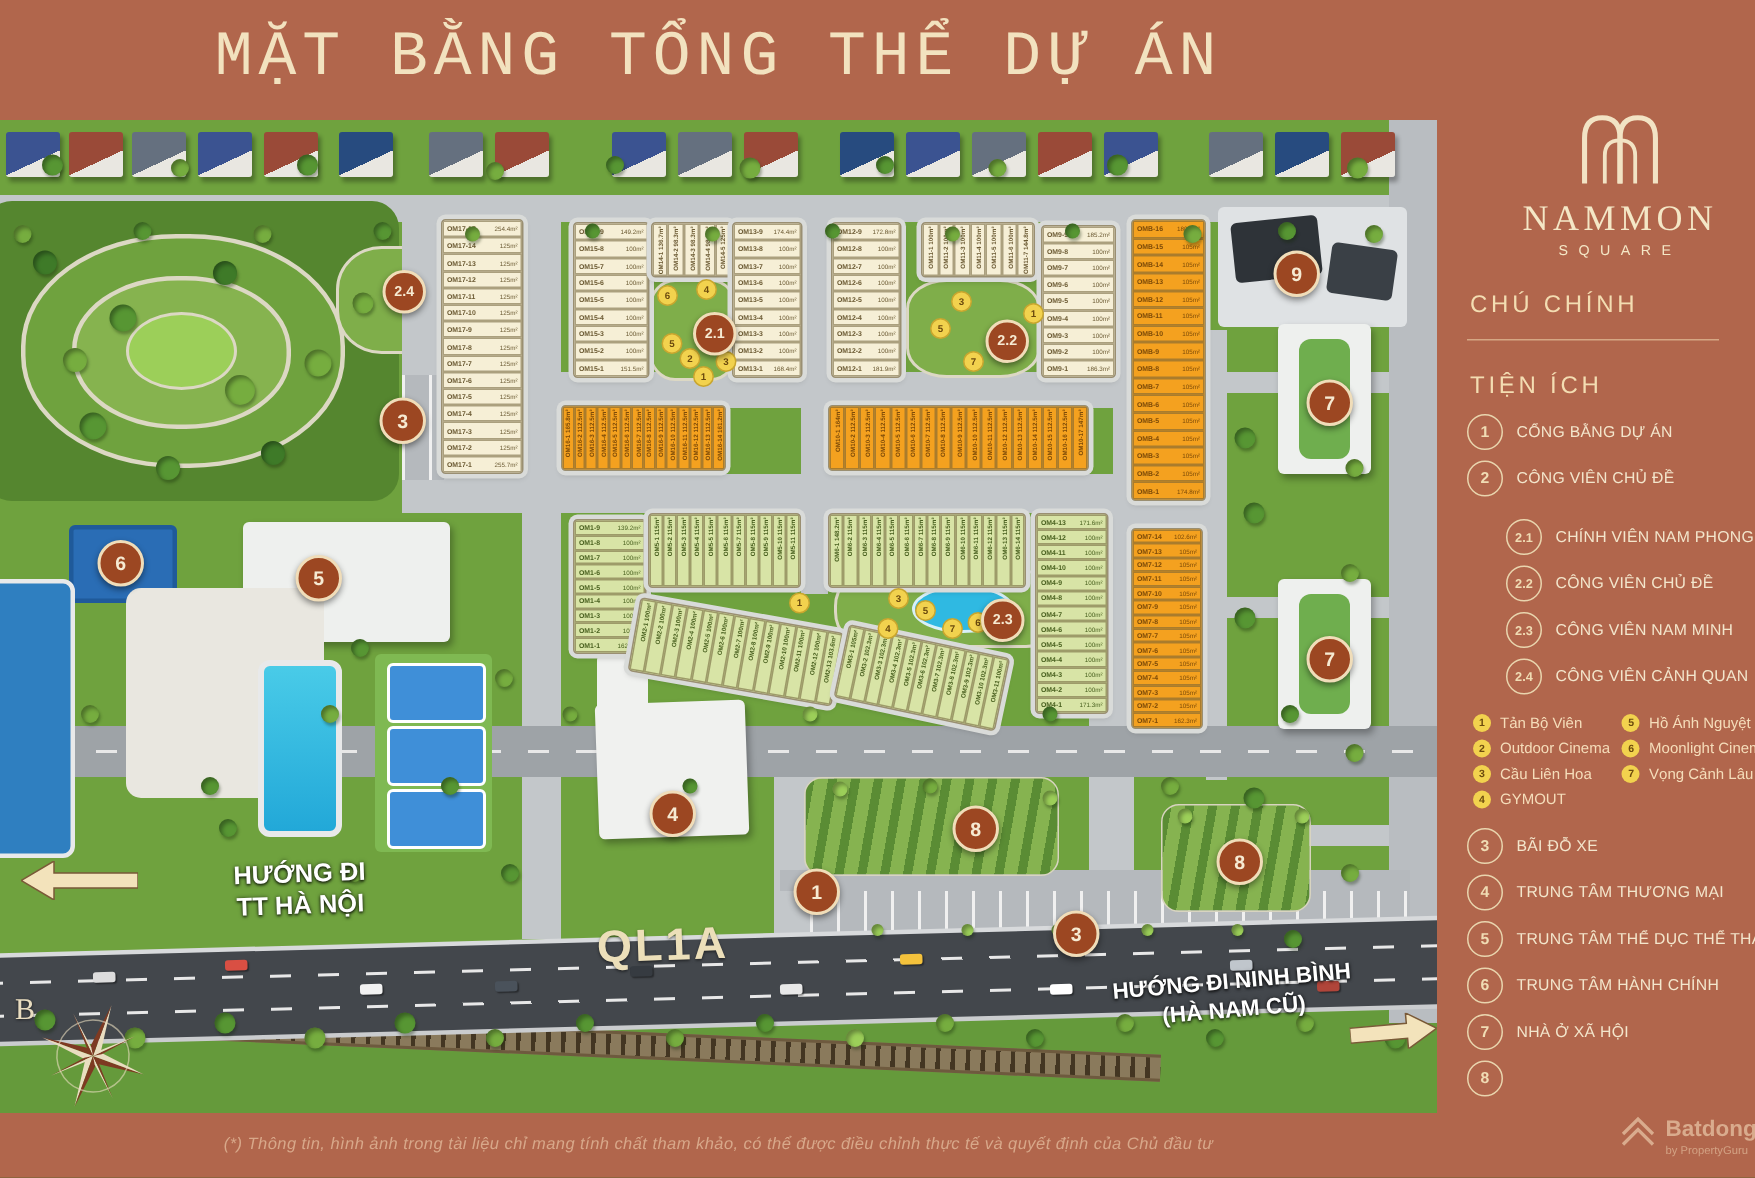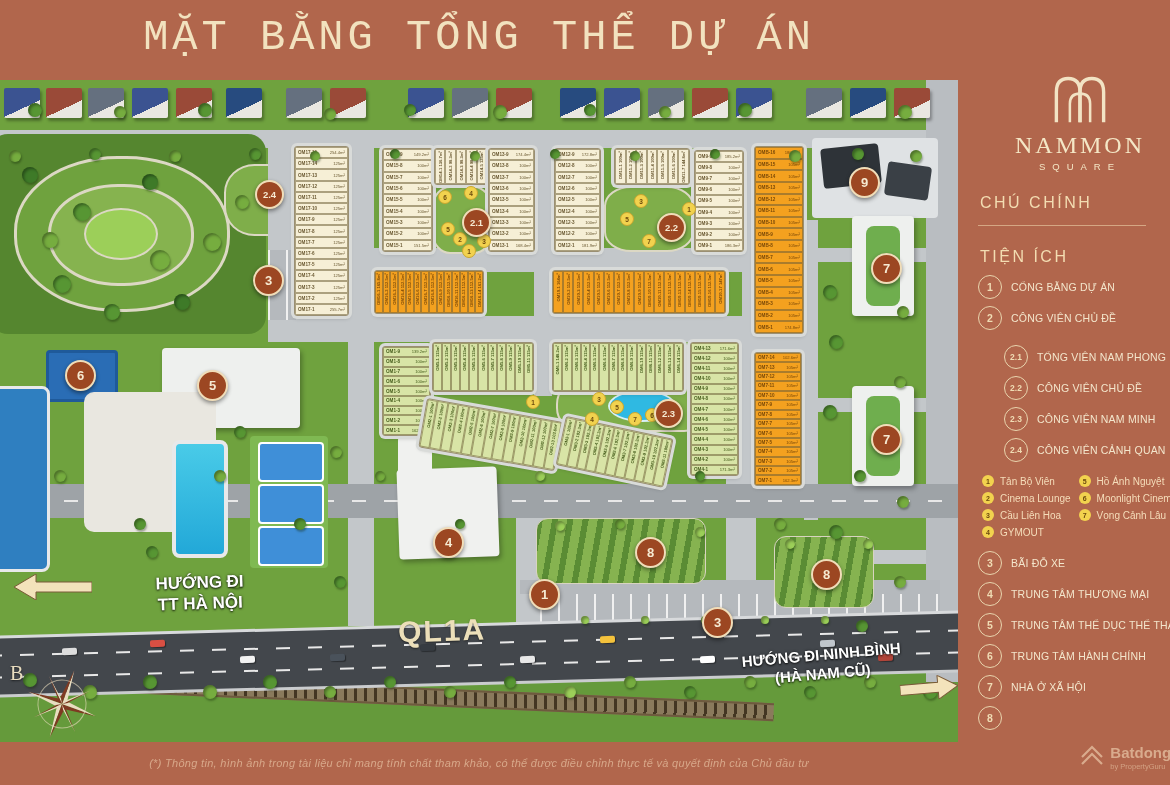--- a/index.html
+++ b/index.html
@@ -1094,21 +1094,21 @@
           <span class="amlabel">CỔNG BẰNG DỰ ÁN</span>
         </div>
         <div class="amrow">
           <span class="ring">2</span>
           <span class="amlabel">CÔNG VIÊN CHỦ ĐỀ</span>
         </div>
       </div>
     <div class="amlist parks" id="amen-parks">
         <div class="amrow">
           <span class="ring dec">2.1</span>
-          <span class="amlabel">TỔNG VIÊN NAM PHONG</span>
+          <span class="amlabel">CHÍNH VIÊN NAM PHONG</span>
         </div>
         <div class="amrow">
           <span class="ring dec">2.2</span>
           <span class="amlabel">CÔNG VIÊN CHỦ ĐỀ</span>
         </div>
         <div class="amrow">
           <span class="ring dec">2.3</span>
           <span class="amlabel">CÔNG VIÊN NAM MINH</span>
         </div>
         <div class="amrow">
@@ -1117,21 +1117,21 @@
         </div>
       </div>
     <div class="mini" id="mini-grid">
         <div class="minicol">
           <div class="minirow">
             <span class="ybadge">1</span>
             <span class="minilabel">Tản Bộ Viên</span>
           </div>
           <div class="minirow">
             <span class="ybadge">2</span>
-            <span class="minilabel">Cinema Lounge</span>
+            <span class="minilabel">Outdoor Cinema</span>
           </div>
           <div class="minirow">
             <span class="ybadge">3</span>
             <span class="minilabel">Cầu Liên Hoa</span>
           </div>
           <div class="minirow">
             <span class="ybadge">4</span>
             <span class="minilabel">GYMOUT</span>
           </div>
         </div>

